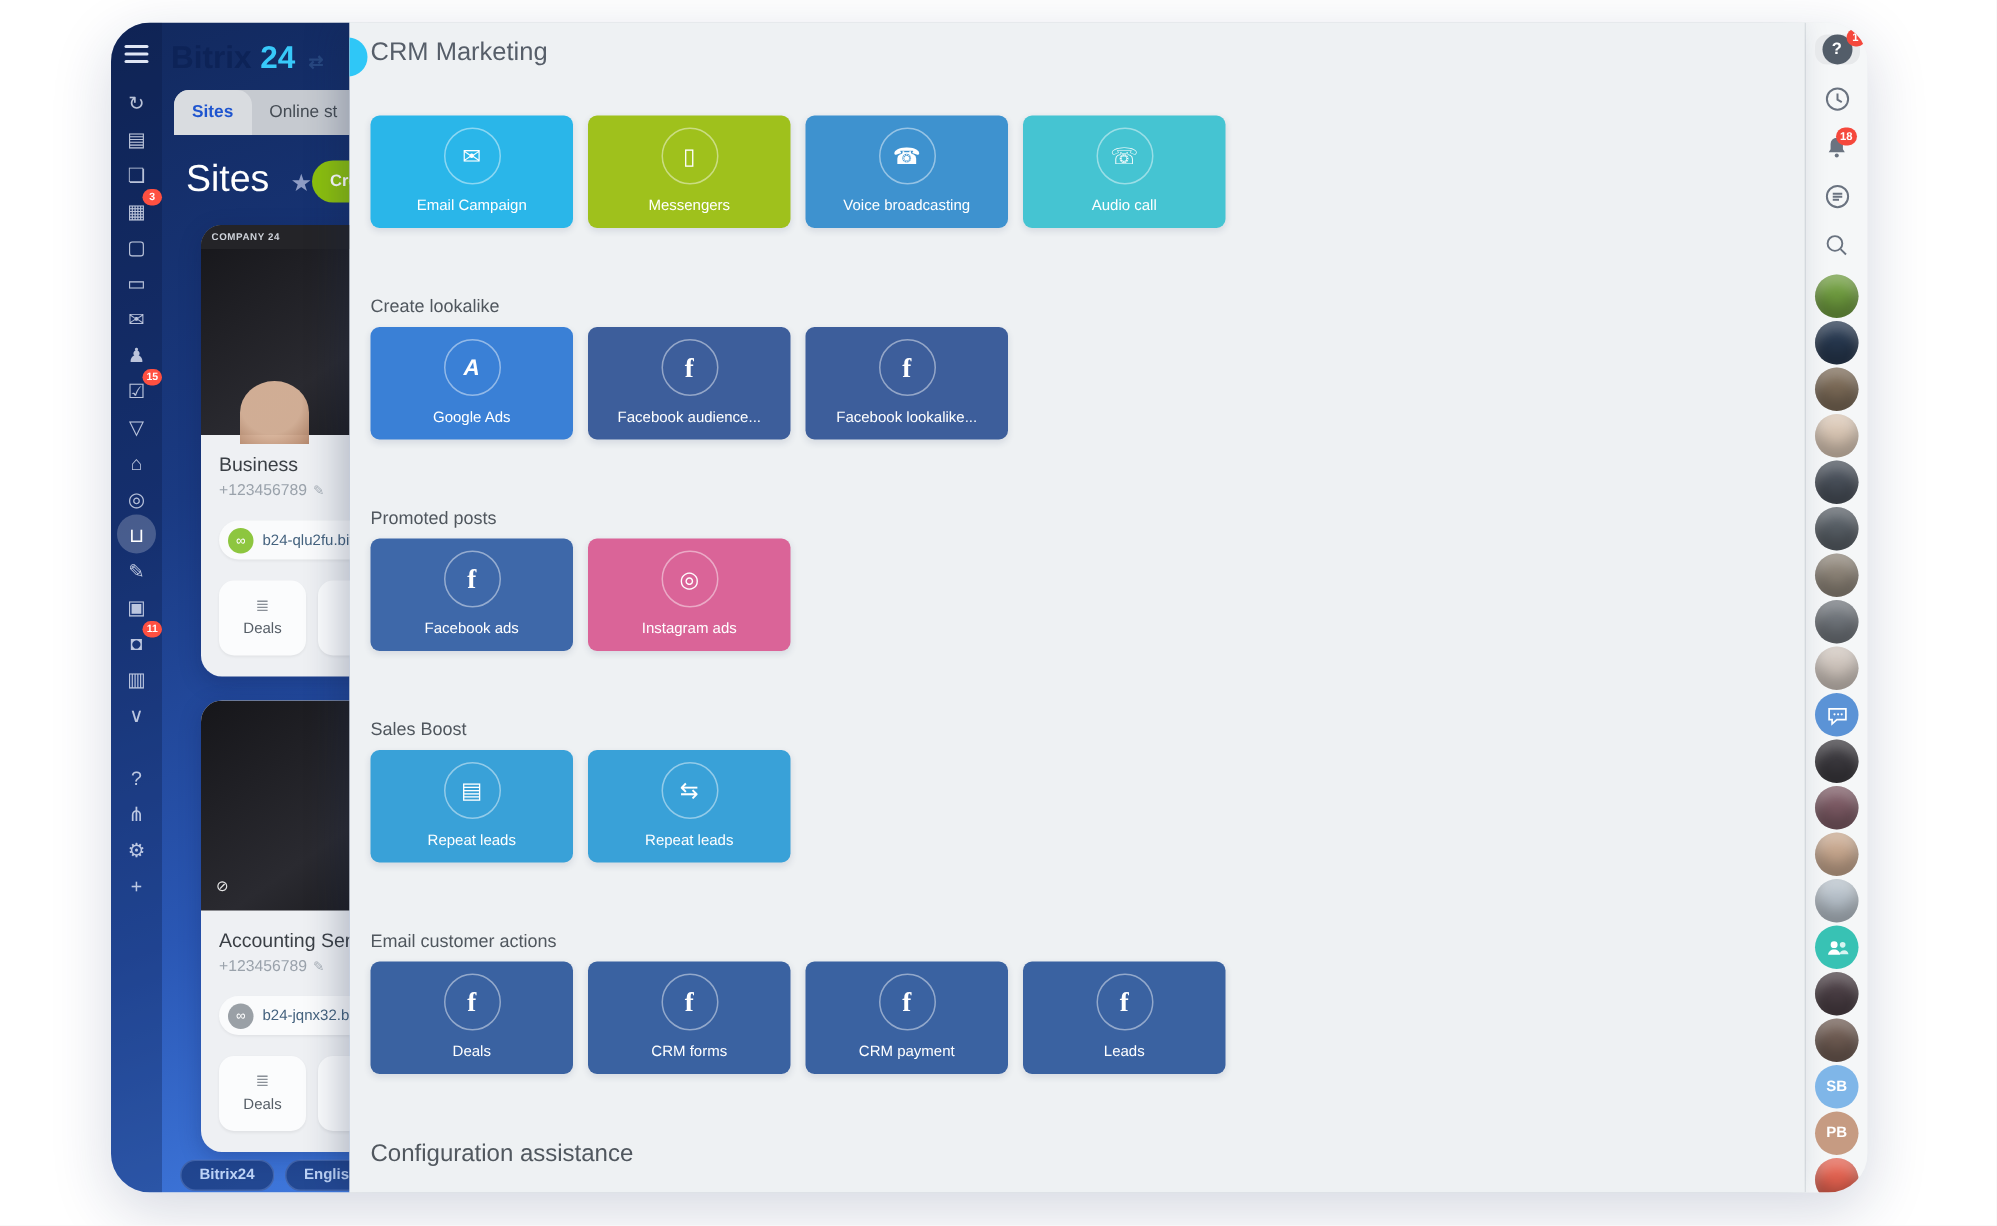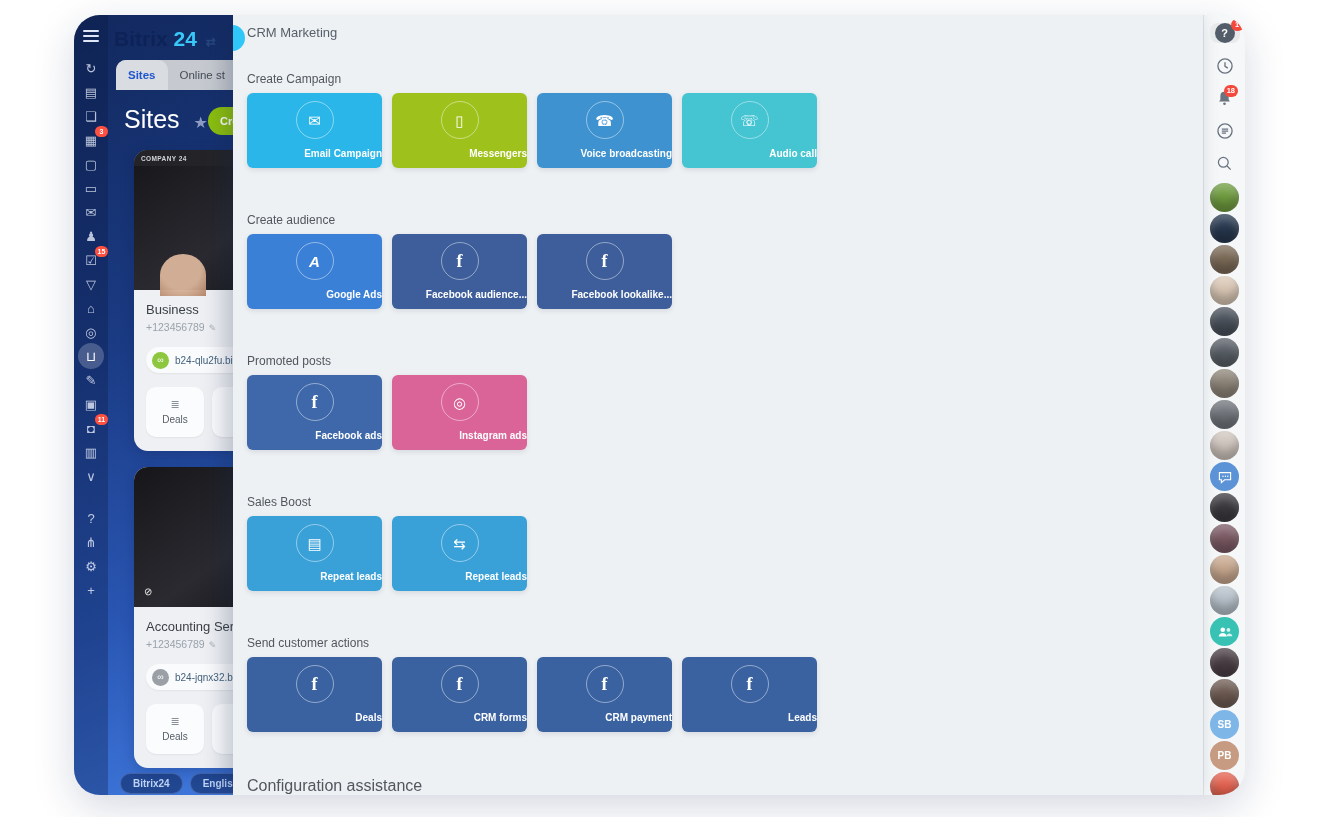--- a/index.html
+++ b/index.html
@@ -74,35 +74,35 @@
   .pill { height:21px; border-radius:12px; background:rgba(12,34,88,.55); border:1px solid rgba(160,190,255,.25);
           color:#bcd2f6; font-size:10px; font-weight:bold; line-height:19px; padding:0 12px;
           white-space:nowrap; cursor:pointer; }
 
   
   .panel { position:relative; flex:1 1 auto; height:100%; background:#eef1f3; padding:10px 0 0 14px;
            box-shadow:-8px 0 22px rgba(20,35,70,.25); overflow:hidden; }
   .close-pill { position:absolute; left:-32px; top:10px; width:44px; height:26px; border:none;
                 border-radius:13px; background:#2fc7f7; color:#fff; font-size:14px; font-weight:bold;
                 text-align:left; padding-left:8px; cursor:pointer; }
-  .panel-title { font-size:13px; font-weight:400; color:#565e69; margin-bottom:32px; }
+  .panel-title { font-size:17px; font-weight:400; color:#565e69; margin-bottom:32px; }
   .section { margin-bottom:45px; }
   .section-label { font-size:12px; color:#50575e; line-height:15px; margin-bottom:6px; }
   .tile-row { display:flex; gap:10px; }
   .tile { width:135px; height:75px; border-radius:6px; position:relative; cursor:pointer;
           box-shadow:0 2px 5px rgba(30,50,90,.12); }
   .tile-ico { position:absolute; left:50%; top:8px; transform:translateX(-50%); width:38px; height:38px;
               border-radius:50%; border:1px solid rgba(255,255,255,.45); display:flex; align-items:center;
               justify-content:center; }
   .tile-glyph { color:#fff; font-size:15px; line-height:1; }
   .tile-glyph.small { font-size:7px; font-weight:bold; border:1px solid #fff; border-radius:3px; padding:2px 2px; }
   .tile-glyph.g-facebook-icon { font-family:"Liberation Serif", serif; font-weight:bold; font-size:18px; }
   .tile-glyph.g-google-ads-icon { font-weight:bold; font-style:italic; font-size:15px; }
-  .tile-label { position:absolute; left:0; right:0; bottom:9px; text-align:right; color:#fff;
-                font-size:10px; font-weight:bold; white-space:nowrap; overflow:hidden; }
+  .tile-label { position:absolute; left:0; right:0; bottom:9px; text-align:center; color:#fff;
+                font-size:10px; font-weight:normal; white-space:nowrap; overflow:hidden; }
   .footer-label { font-size:16px; color:#50575e; }
 
   
   .right-rail { flex:0 0 42px; height:100%; background:#f5f7f8; border-left:1px solid #dfe3e6;
                 display:flex; flex-direction:column; align-items:center; padding-top:8px; overflow:hidden; }
   .help-btn { position:relative; width:30px; height:30px; border-radius:8px; background:#e7e9eb;
               display:flex; align-items:center; justify-content:center; cursor:pointer; }
   .help-circle { width:20px; height:20px; border-radius:50%; background:#535d69; color:#fff;
                  font-size:11px; font-weight:bold; text-align:center; line-height:20px; }
   .rail-badge { position:absolute; right:-4px; top:-4px; min-width:13px; height:12px; padding:0 3px;
@@ -270,21 +270,20 @@
             </div>
           </div>
       </aside>
     </div>
 
     <section class="panel">
       <button class="close-pill">×</button>
       <h1 class="panel-title">CRM Marketing</h1>
       <div id="sections">
           <div class="section">
-            <div class="section-label">Create Campaign</div>
             <div class="tile-row">
               <div class="tile" style="background: rgb(42, 182, 233);">
                 <span class="tile-ico">
                   <span class="tile-glyph g-email-icon">✉</span>
                 </span>
                 <span class="tile-label">Email Campaign</span>
               </div>
               <div class="tile" style="background: rgb(159, 193, 28);">
                 <span class="tile-ico">
                   <span class="tile-glyph g-smartphone-icon">▯</span>
@@ -299,21 +298,21 @@
               </div>
               <div class="tile" style="background: rgb(69, 196, 210);">
                 <span class="tile-ico">
                   <span class="tile-glyph g-audio-call-icon">☏</span>
                 </span>
                 <span class="tile-label">Audio call</span>
               </div>
             </div>
           </div>
           <div class="section">
-            <div class="section-label">Create audience</div>
+            <div class="section-label">Create lookalike</div>
             <div class="tile-row">
               <div class="tile" style="background: rgb(58, 128, 214);">
                 <span class="tile-ico">
                   <span class="tile-glyph g-google-ads-icon">A</span>
                 </span>
                 <span class="tile-label">Google Ads</span>
               </div>
               <div class="tile" style="background: rgb(61, 94, 155);">
                 <span class="tile-ico">
                   <span class="tile-glyph g-facebook-icon">f</span>
@@ -356,21 +355,21 @@
               </div>
               <div class="tile" style="background: rgb(57, 161, 216);">
                 <span class="tile-ico">
                   <span class="tile-glyph g-handshake-icon">⇆</span>
                 </span>
                 <span class="tile-label">Repeat leads</span>
               </div>
             </div>
           </div>
           <div class="section">
-            <div class="section-label">Send customer actions</div>
+            <div class="section-label">Email customer actions</div>
             <div class="tile-row">
               <div class="tile" style="background: rgb(58, 98, 161);">
                 <span class="tile-ico">
                   <span class="tile-glyph g-facebook-icon">f</span>
                 </span>
                 <span class="tile-label">Deals</span>
               </div>
               <div class="tile" style="background: rgb(58, 98, 161);">
                 <span class="tile-ico">
                   <span class="tile-glyph g-facebook-icon">f</span>

